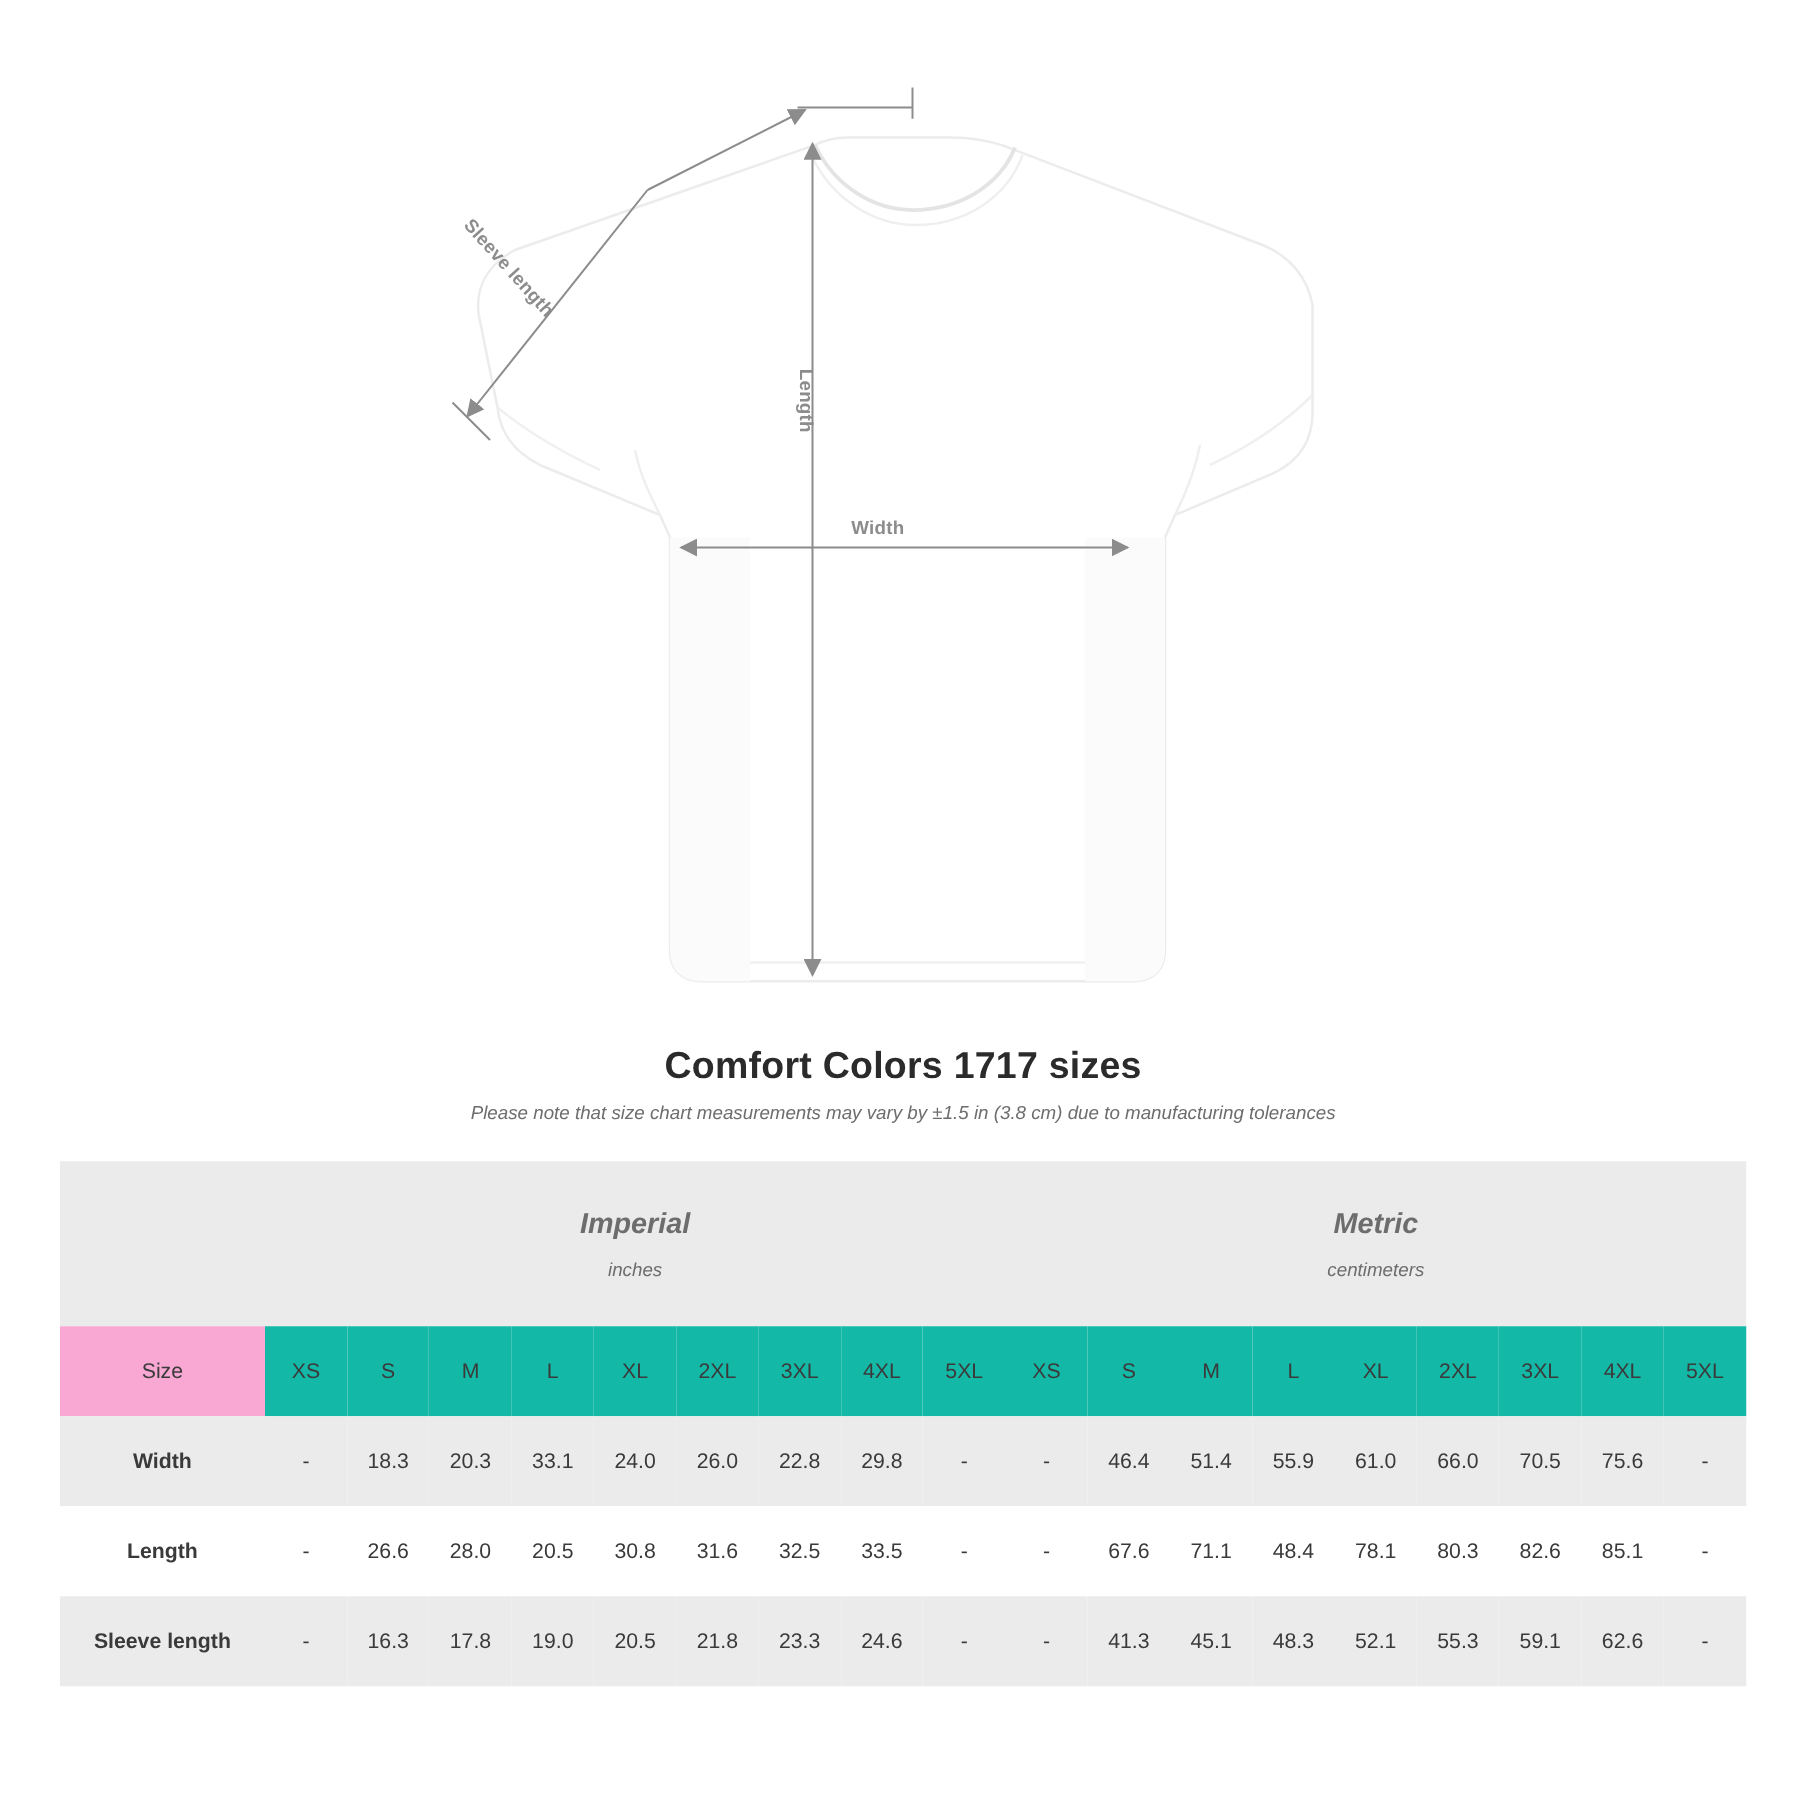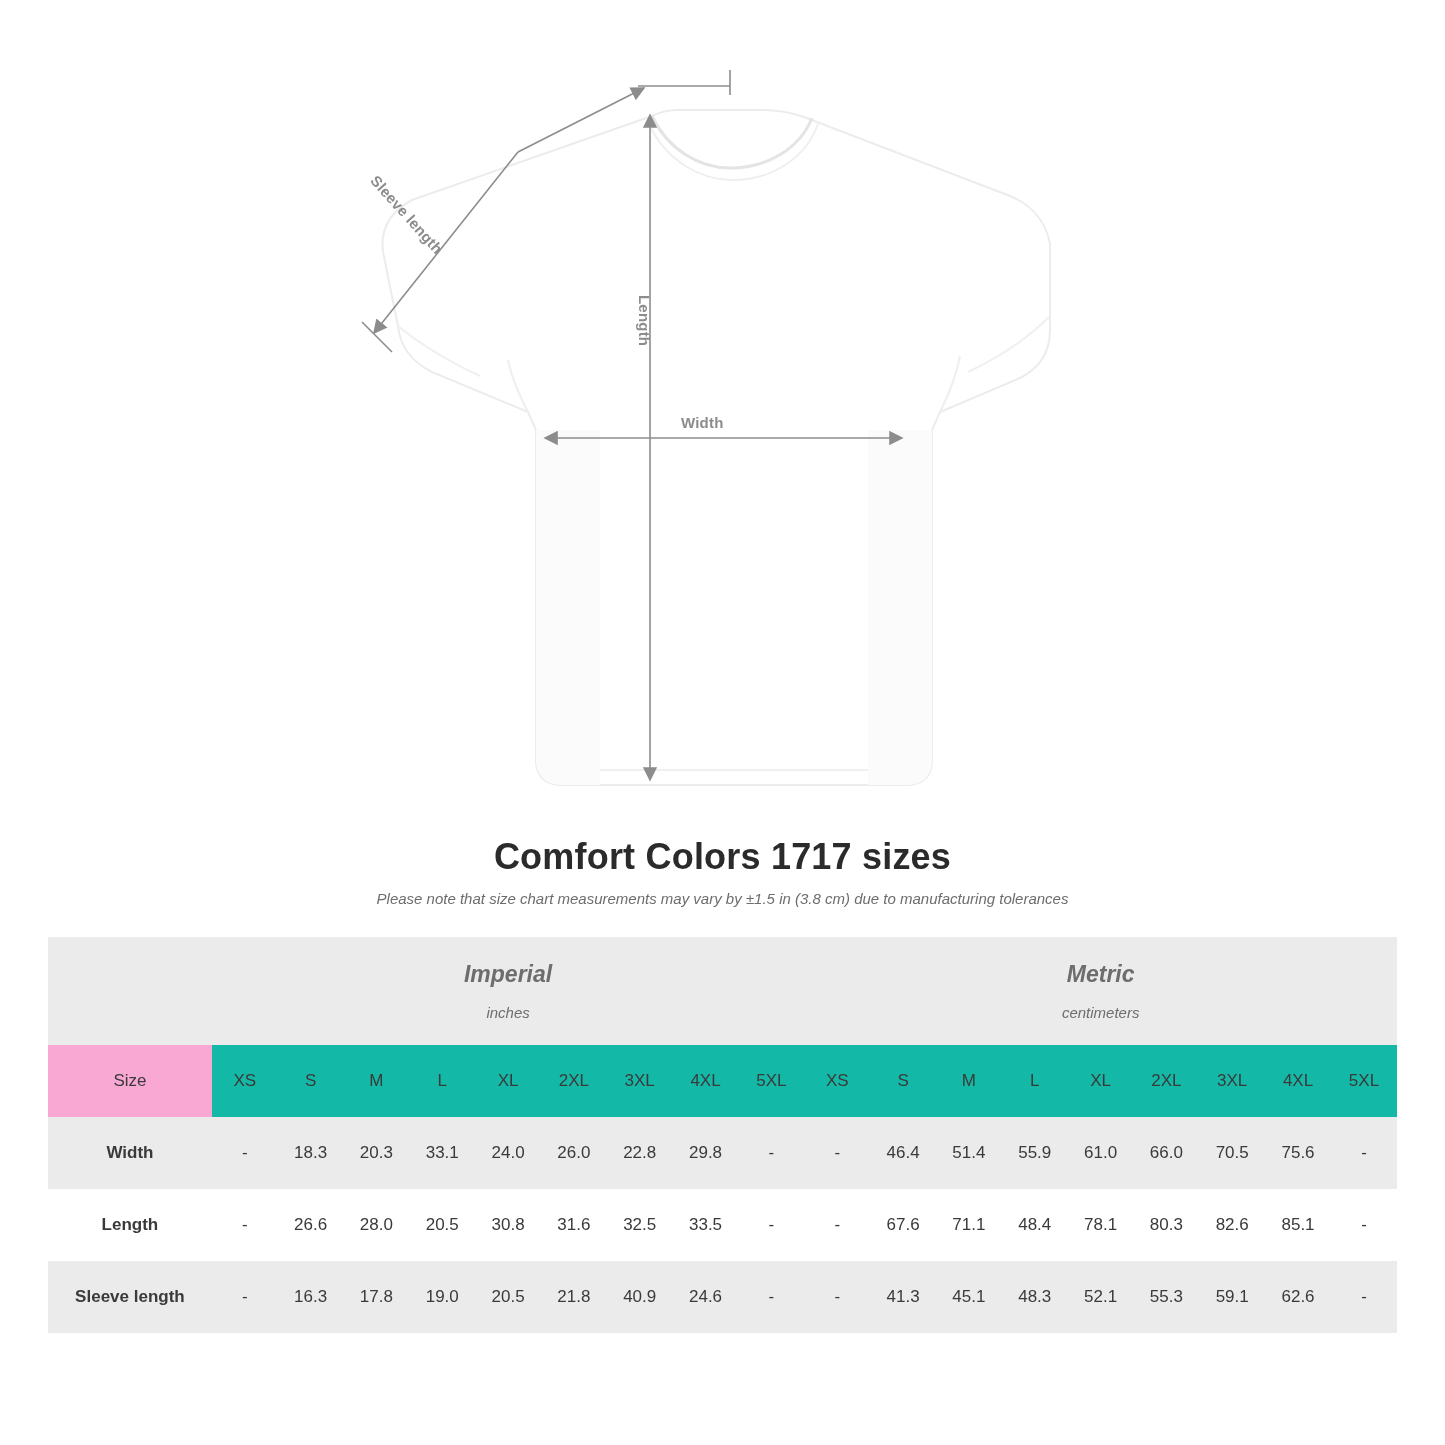--- a/index.html
+++ b/index.html
@@ -53,21 +53,21 @@
     transform: rotate(48deg);
     transform-origin: left top;
   }
 
   
   .title-block {
     text-align: center;
     margin-top: 6px;
   }
   .chart-title {
-    font-size: 36px;
+    font-size: 30px;
     font-weight: bold;
     color: #2b2b2b;
     letter-spacing: 0.2px;
   }
   .chart-note {
     margin-top: 12px;
     font-size: 15px;
     font-style: italic;
     color: #6d6d6d;
   }
@@ -83,21 +83,21 @@
     table-layout: fixed;
   }
   table.size-table td,
   table.size-table th {
     text-align: center;
     vertical-align: middle;
     font-weight: normal;
   }
   .sys-row td {
     background: #ebebeb;
-    height: 108px;
+    height: 132px;
     padding: 0;
   }
   .sys-name {
     font-size: 23px;
     font-style: italic;
     font-weight: bold;
     color: #6d6d6d;
     line-height: 1.15;
   }
   .sys-unit {
@@ -318,21 +318,21 @@
         </tr>
 
         <tr class="data-row odd">
           <td class="rowlabel">Sleeve length</td>
           <td>-</td>
           <td>16.3</td>
           <td>17.8</td>
           <td>19.0</td>
           <td>20.5</td>
           <td>21.8</td>
-          <td>40.9</td>
+          <td>23.3</td>
           <td>24.6</td>
           <td>-</td>
           <td>-</td>
           <td>41.3</td>
           <td>45.1</td>
           <td>48.3</td>
           <td>52.1</td>
           <td>55.3</td>
           <td>59.1</td>
           <td>62.6</td>

